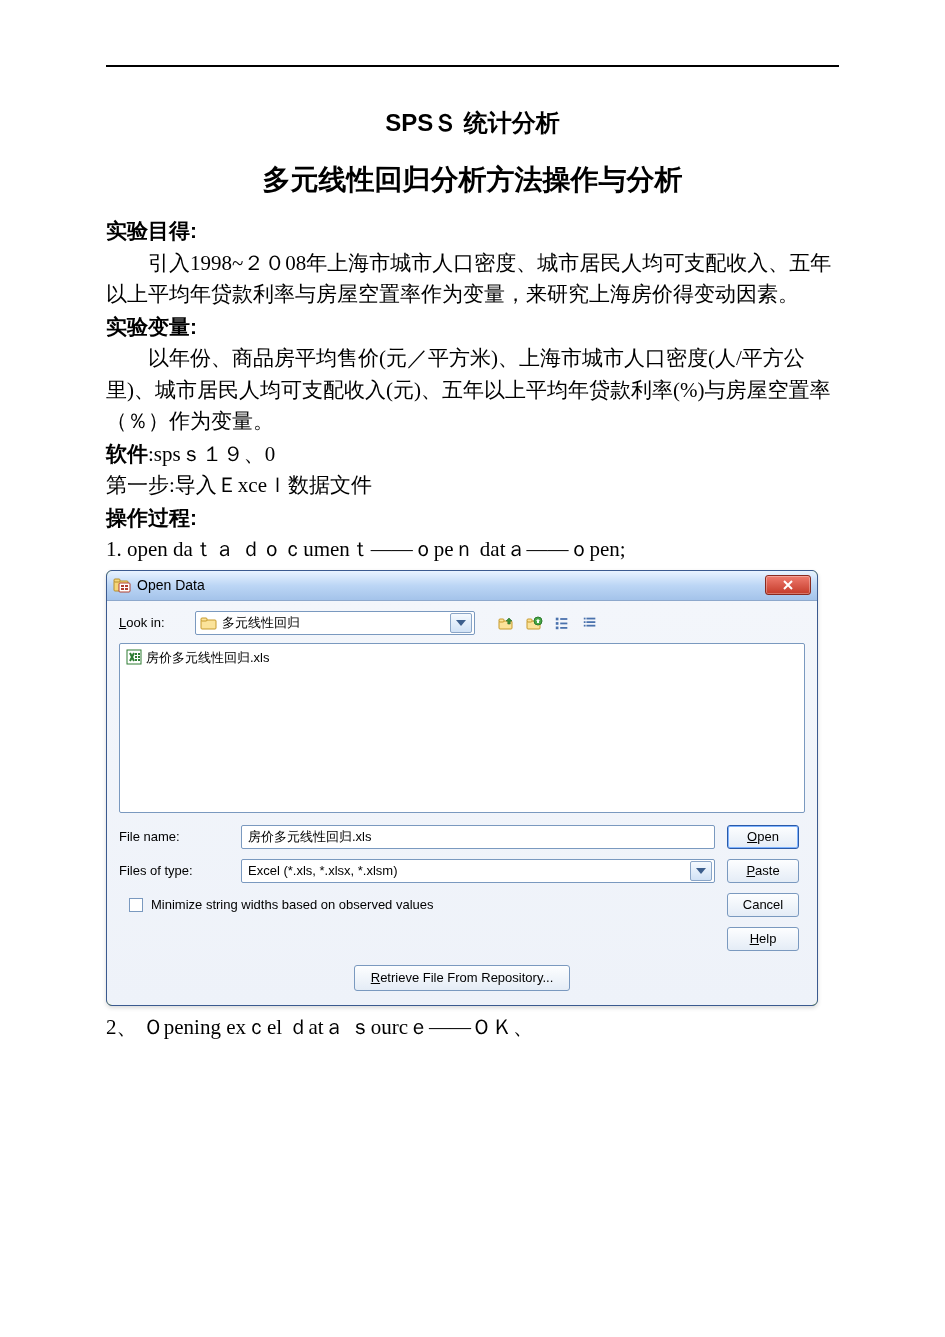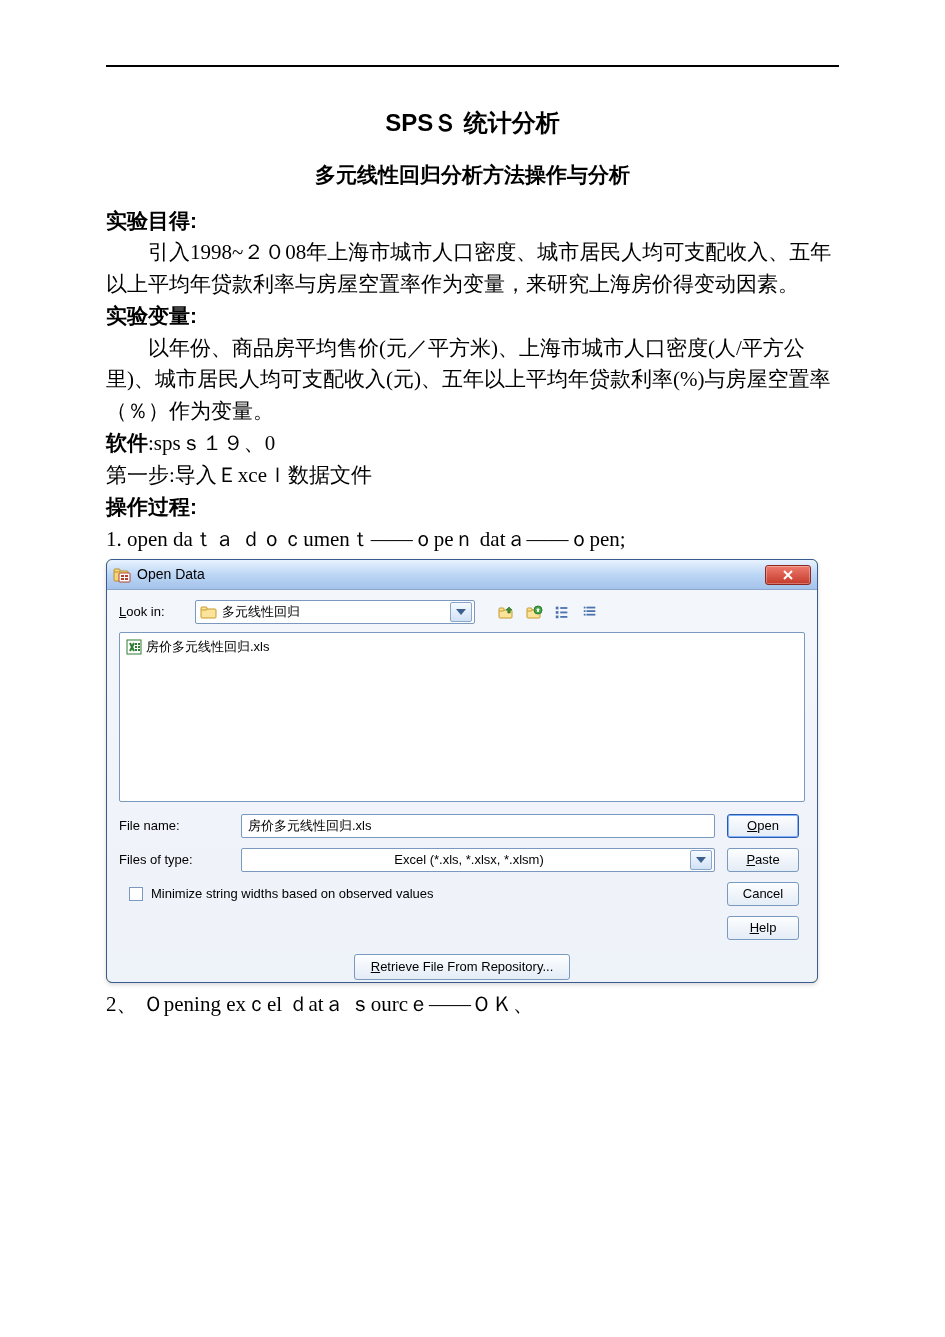--- a/index.html
+++ b/index.html
@@ -19,21 +19,21 @@
   .title-main {
     text-align: center;
     font-family: Liberation Sans, sans-serif;
     font-size: 24px;
     font-weight: bold;
     margin-bottom: 18px;
   }
   .title-sub {
     text-align: center;
     font-family: "SimHei", "Heiti SC", sans-serif;
-    font-size: 21px;
+    font-size: 28px;
     font-weight: bold;
     margin-bottom: 14px;
   }
   .section-label {
     font-family: "SimHei", "Heiti SC", sans-serif;
     font-weight: bold;
     font-size: 21px;
   }
   .para { font-size: 21px; }
   .indent { text-indent: 2em; }
@@ -69,21 +69,21 @@
     width: 46px; height: 20px;
     border-radius: 3px;
     background: linear-gradient(#ef7b6e, #c43b2a);
     border: 1px solid #8a2a1f;
     color: #fff;
     display: flex; align-items: center; justify-content: center;
     font-weight: bold; font-size: 12px;
     box-shadow: inset 0 0 0 1px rgba(255,255,255,.3);
   }
   .body {
-    padding: 10px 12px 2px 12px;
+    padding: 10px 12px 14px 12px;
     background: linear-gradient(#f3f6fb, #eef2f9);
   }
   .lookin-row { display: flex; align-items: center; gap: 10px; margin-bottom: 8px; }
   .lookin-label { width: 66px; }
   .u { text-decoration: underline; }
   .combo {
     display: flex; align-items: center;
     background: #fff; border: 1px solid #7a99bf;
     height: 24px; border-radius: 2px;
     width: 280px; padding: 0 2px 0 4px;
@@ -122,21 +122,21 @@
   }
   .text-input {
     height: 24px; background: #fff; border: 1px solid #7a99bf;
     padding: 0 6px; display: flex; align-items: center; border-radius: 2px;
     font-size: 13px;
   }
   .combo2 {
     height: 24px; background: #fff; border: 1px solid #7a99bf;
     display: flex; align-items: center; padding: 0 2px 0 6px; border-radius: 2px;
   }
-  .combo2 .combo-text { flex: 1; font-size: 13px; text-align: center; }
+  .combo2 .combo-text { flex: 1; font-size: 13px; }
   .side-btn {
     width: 72px; height: 24px;
     background: linear-gradient(#fdfeff, #e4ecf6);
     border: 1px solid #7a99bf; border-radius: 3px;
     display: flex; align-items: center; justify-content: center;
     font-size: 13px;
   }
   .side-btn.default { border: 1px solid #2a5aa8; box-shadow: 0 0 0 1px #7fb3ff inset; }
   .checkbox-row {
     grid-column: 1 / span 2;

